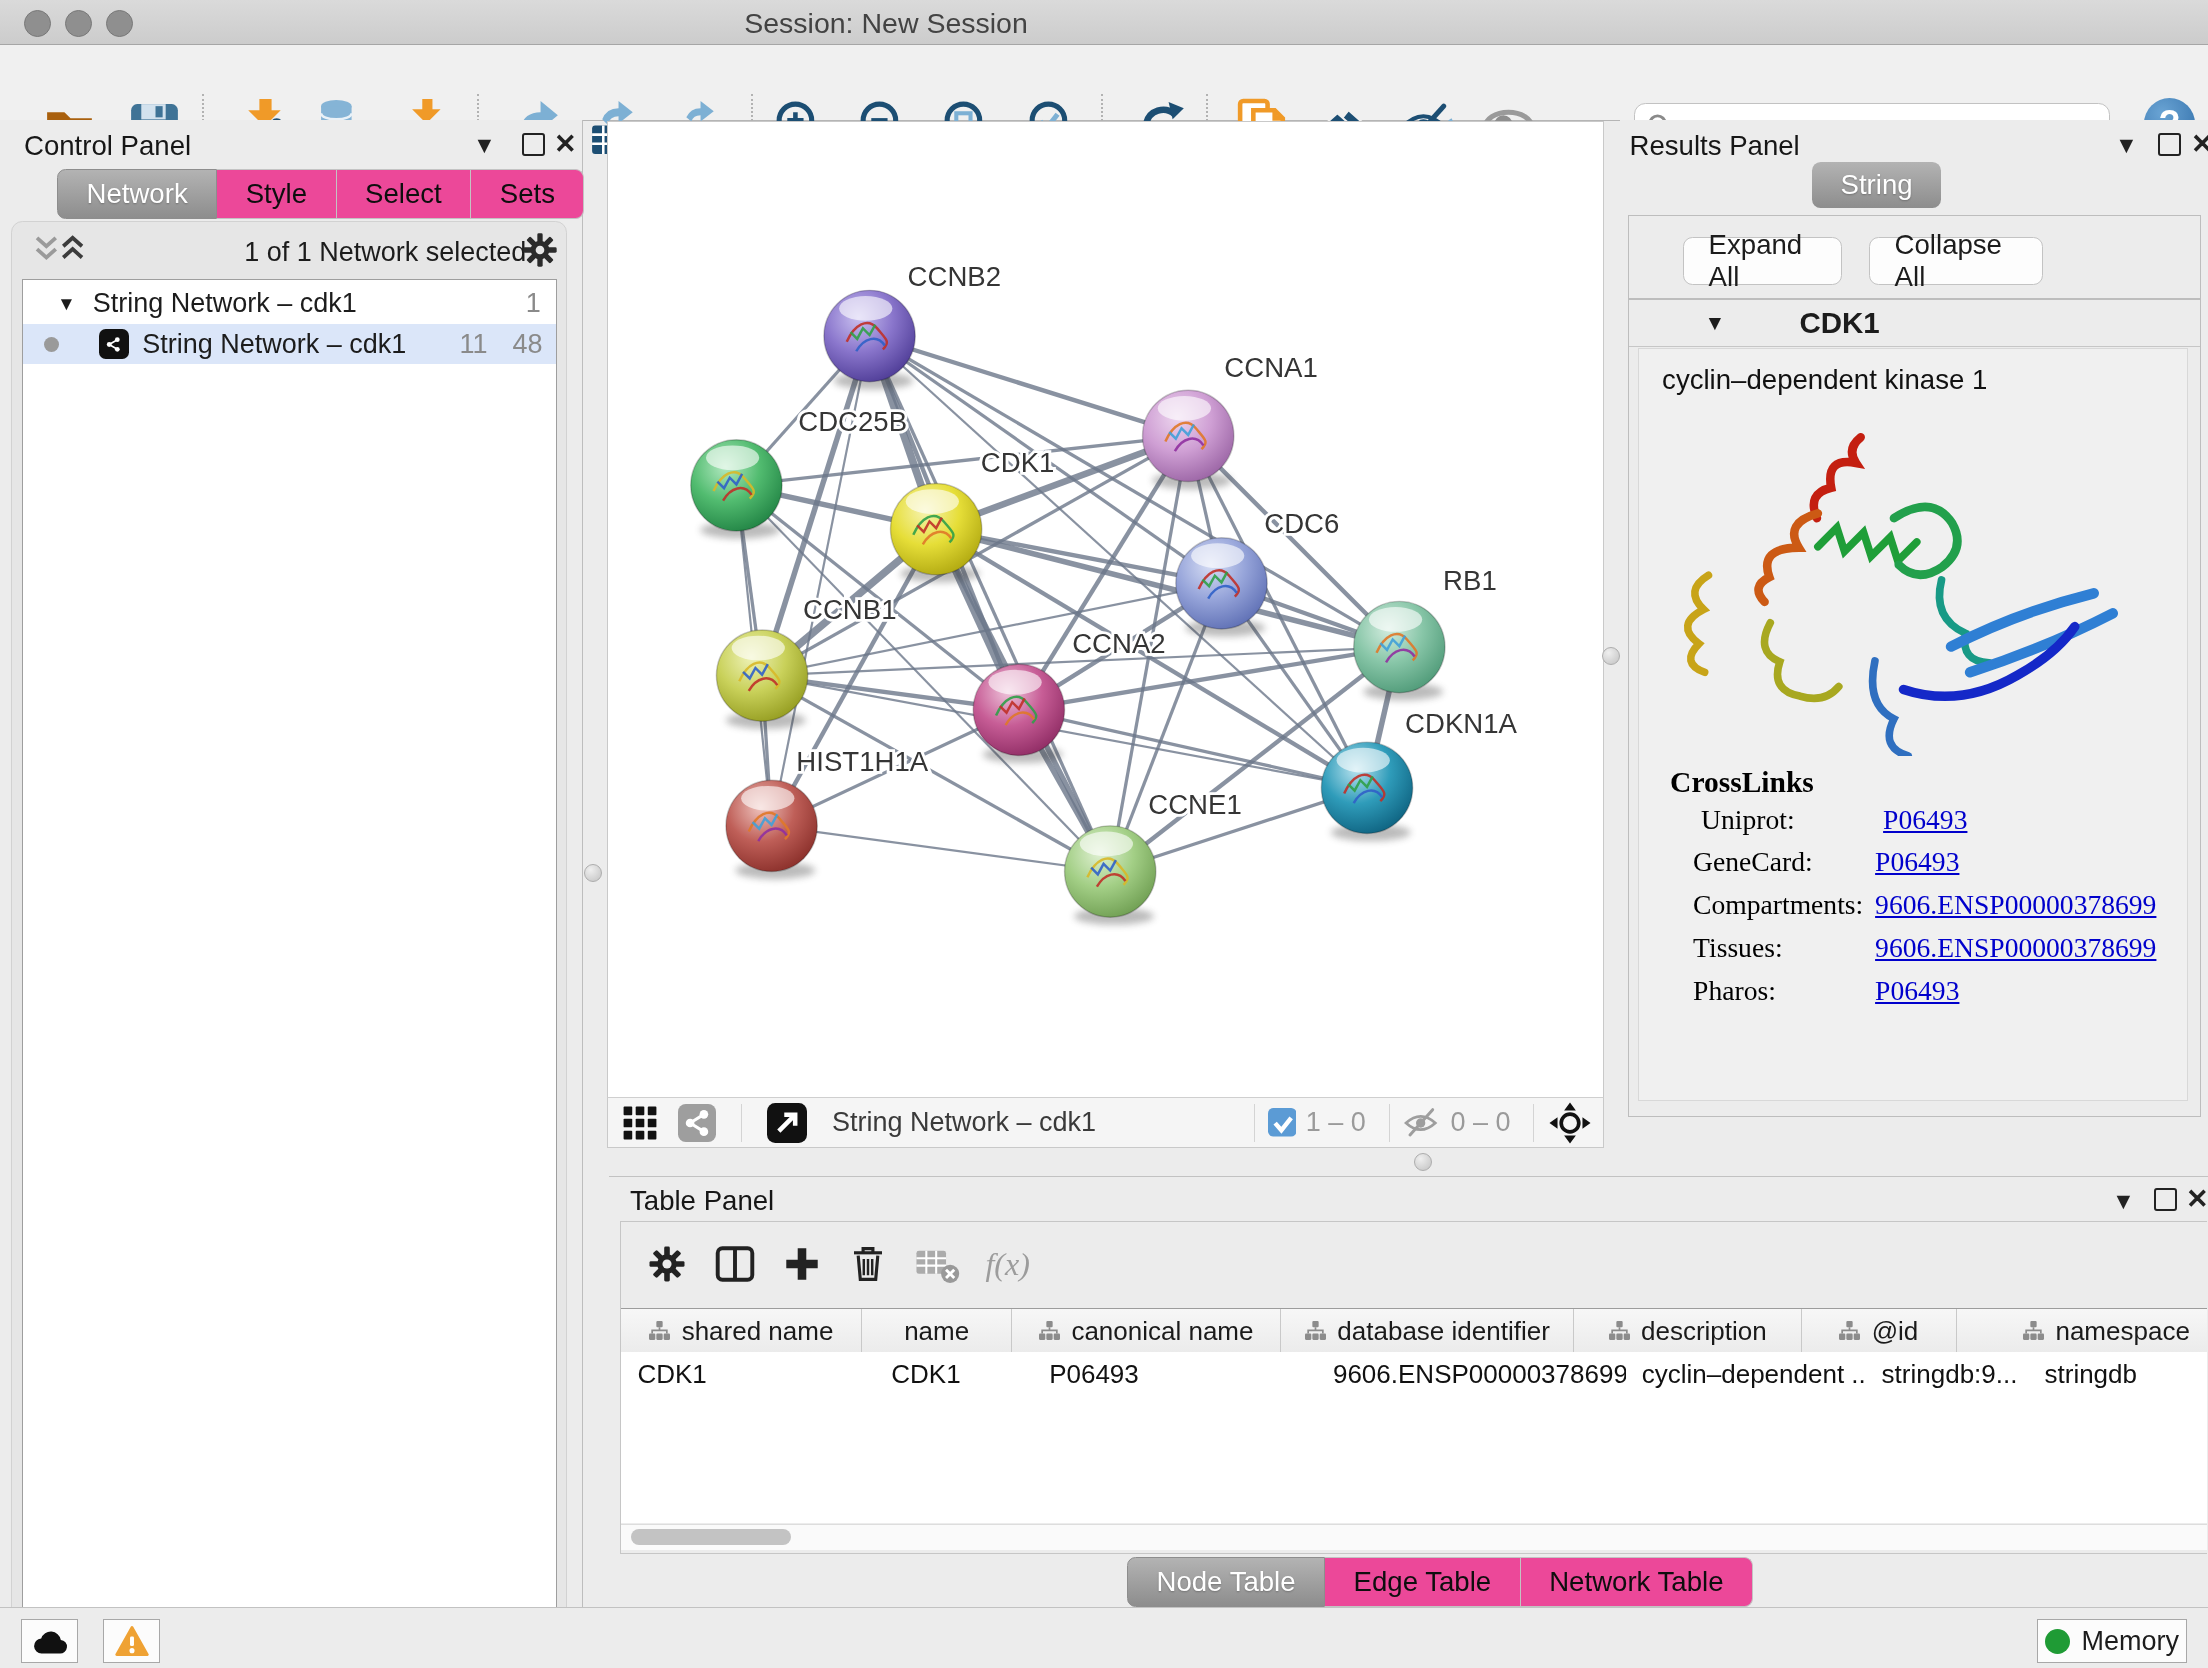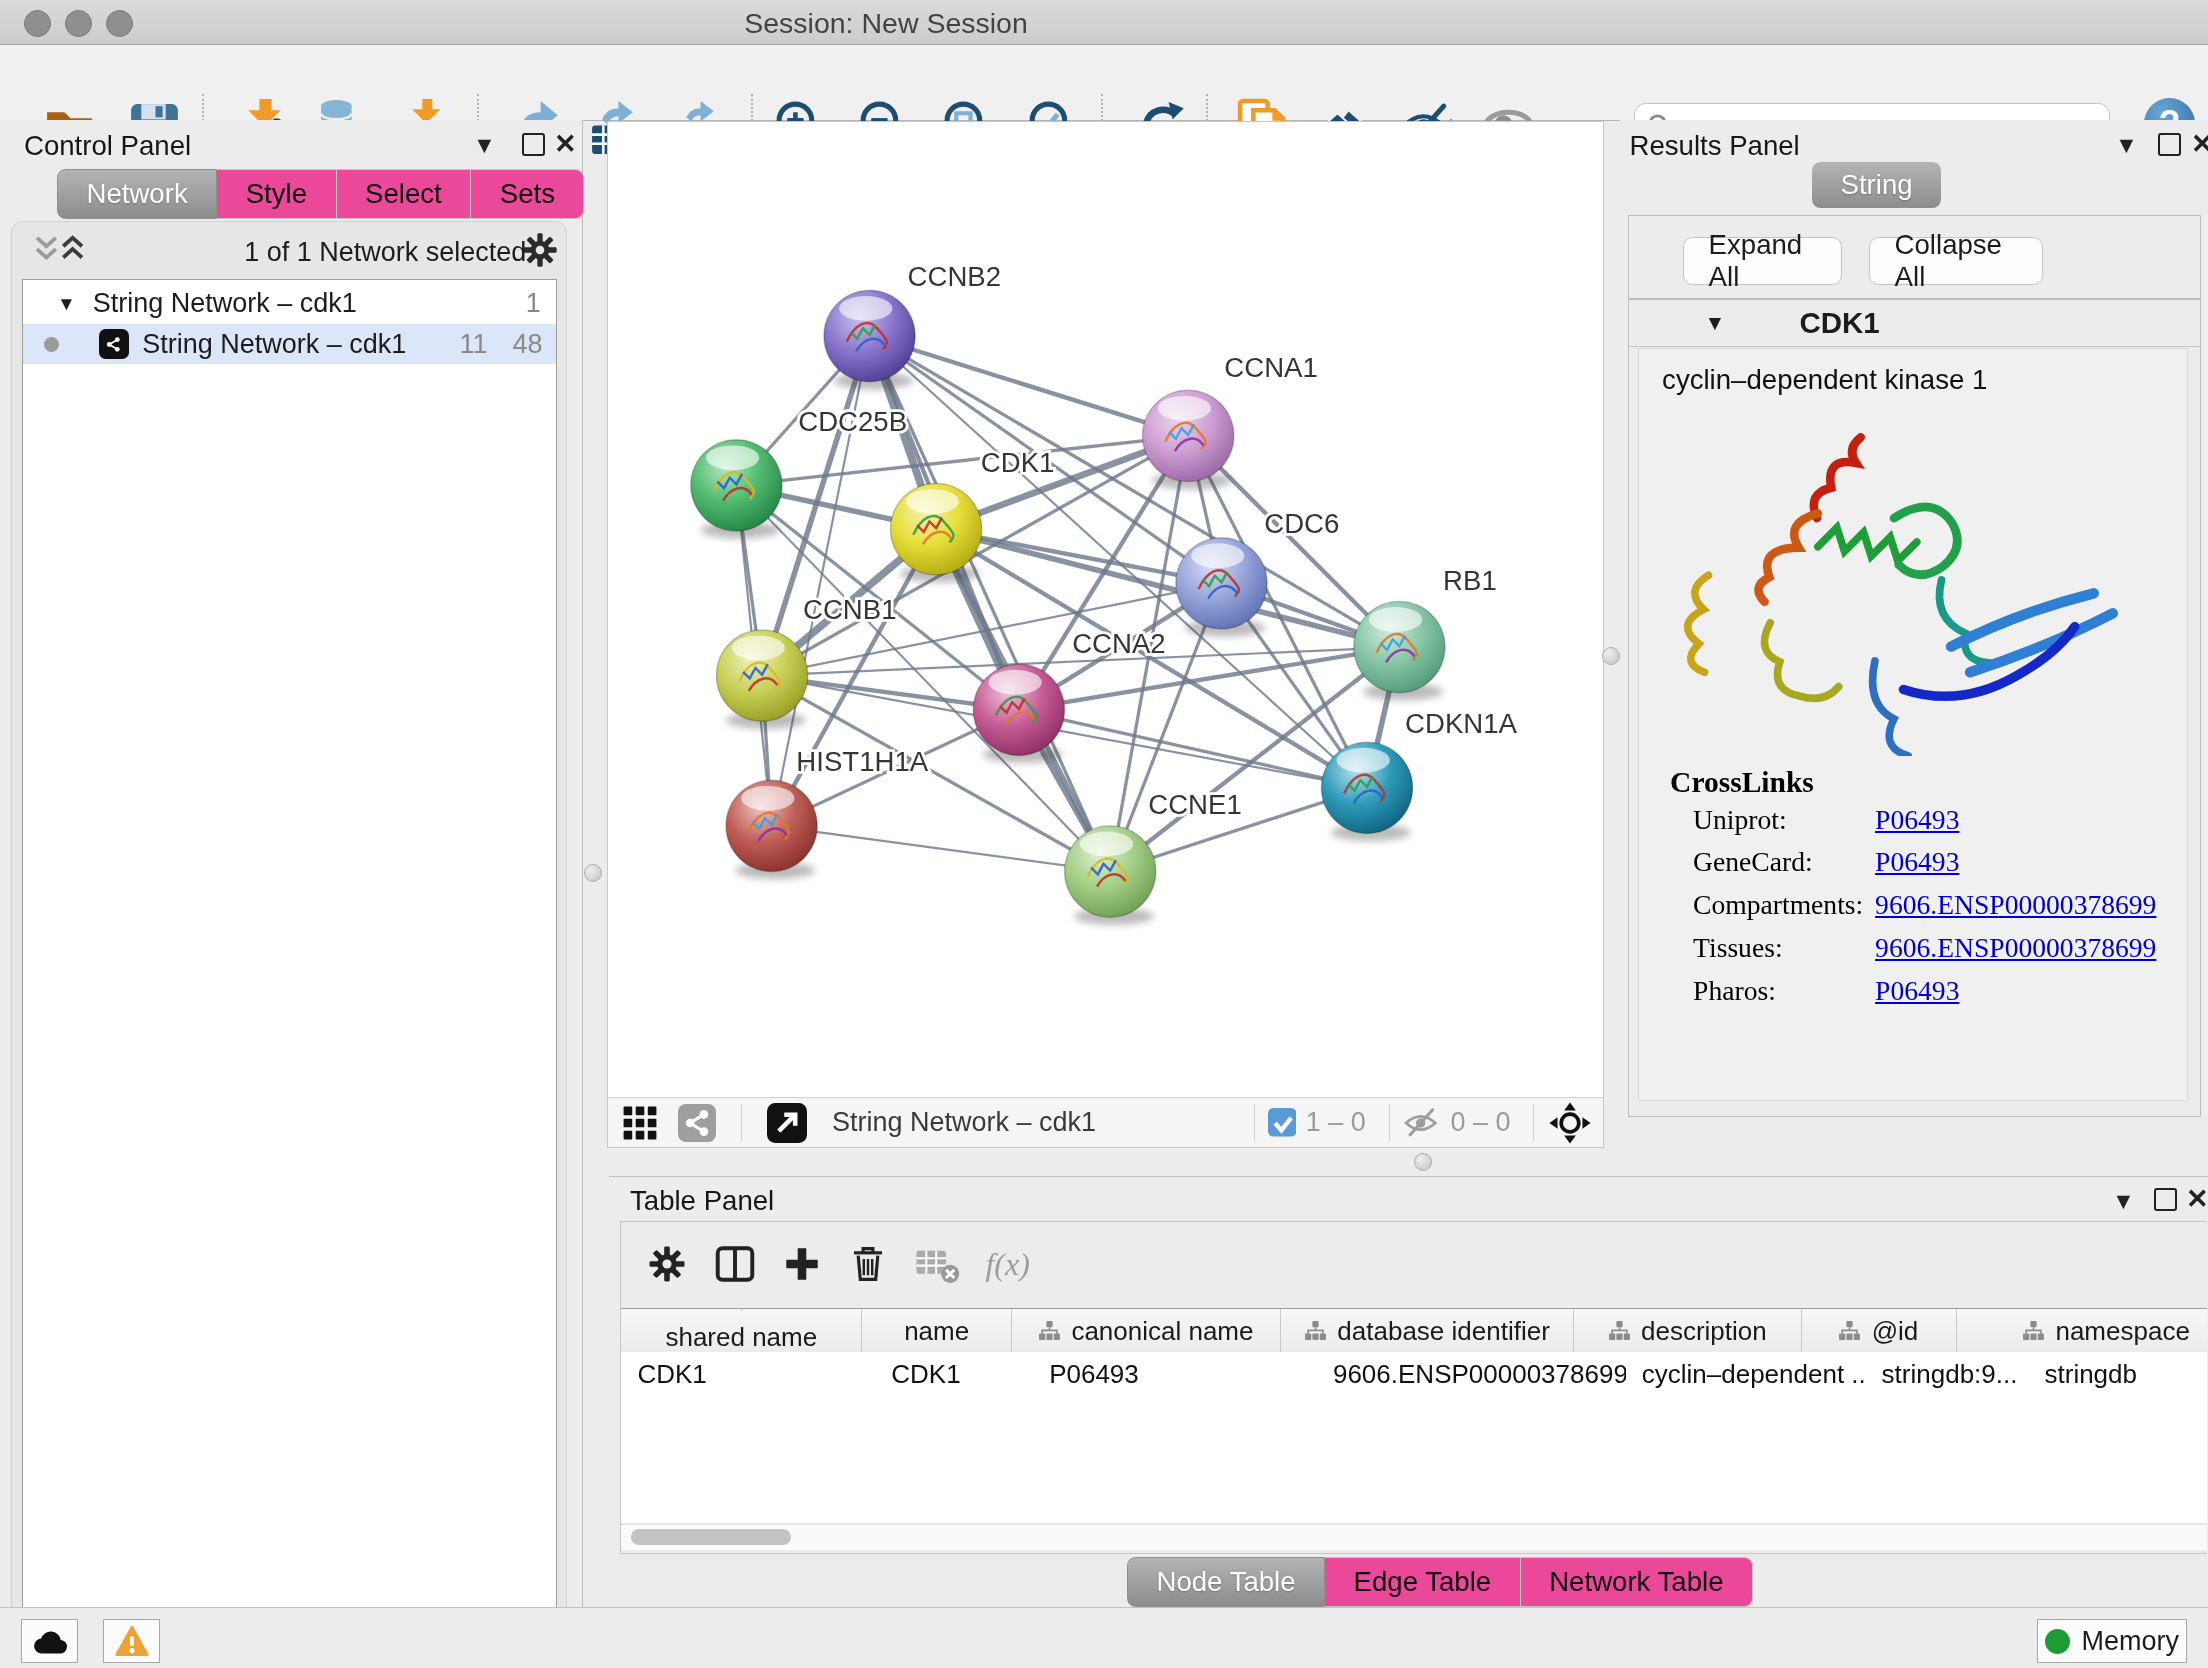--- a/index.html
+++ b/index.html
@@ -624,21 +624,21 @@
           <path d="M250 120 q40 -26 61 5 q15 26 -10 46 q-26 18 -46 -2" stroke="#22a04c" stroke-width="9"></path>
           <path d="M300 185 q-10 40 25 56 q-5 30 25 31" stroke="#189a86" stroke-width="8"></path>
           <path d="M310 255 q70 -36 150 -56" stroke="#2f7fd4" stroke-width="11"></path>
           <path d="M330 282 q80 -26 150 -62" stroke="#2f7fd4" stroke-width="11"></path>
           <path d="M260 300 q60 20 120 -15 q41 -23 60 -51" stroke="#1428c8" stroke-width="10"></path>
           <path d="M230 270 q-10 46 20 61 q-15 30 15 39" stroke="#2f6fc0" stroke-width="8"></path>
         </g>
       </svg>
       <div id="xl-title">CrossLinks</div>
       <div id="xlinks">
-          <div class="xl-row" style="top: 455px;"><span>Uniprot:</span><span class="xl-val">P06493</span></div>
+          <div class="xl-row" style="top: 455px; margin-left: 8px;"><span>Uniprot:</span><span class="xl-val">P06493</span></div>
           <div class="xl-row" style="top: 497px;"><span>GeneCard:</span><span class="xl-val">P06493</span></div>
           <div class="xl-row" style="top: 540px;"><span>Compartments:</span><span class="xl-val">9606.ENSP00000378699</span></div>
           <div class="xl-row" style="top: 583px;"><span>Tissues:</span><span class="xl-val">9606.ENSP00000378699</span></div>
           <div class="xl-row" style="top: 626px;"><span>Pharos:</span><span class="xl-val">P06493</span></div>
         </div>
     </div>
   </div>
 </div>
 
 <div id="table-panel" class="abs">
@@ -673,21 +673,21 @@
         </svg>
       <svg class="tp-ic" width="46" height="44" viewBox="0 0 56 52">
         <rect x="3" y="10" width="36" height="28" rx="3" fill="#ababab"></rect>
         <path d="M3 19h36M3 28h36M15 10v28M27 10v28" stroke="#fff" stroke-width="2.5"></path>
         <circle cx="44" cy="38" r="11" fill="#999"></circle>
           <path d="M39 33l10 10M49 33l-10 10" stroke="#fff" stroke-width="3.5"></path>
         </svg>
       <span class="tp-ic fx">f(x)</span>
     </div>
     <div id="tbl-head">
-        <div class="th" style="width: 254px; flex-direction: column;">
+        <div class="th" style="width: 254px;">
           <svg width="21" height="21" viewBox="0 0 20 20">
             <g fill="#8c8c8c">
               <rect x="7" y="0" width="6" height="6" rx="1"></rect>
               <rect x="0" y="12" width="6" height="6" rx="1"></rect>
               <rect x="7" y="12" width="6" height="6" rx="1"></rect>
               <rect x="14" y="12" width="6" height="6" rx="1"></rect>
               <path d="M10 6v3M3 12v-3h14v3" stroke="#8c8c8c" stroke-width="1.6" fill="none"></path>
             </g>
           </svg>
           <span>shared name</span>

